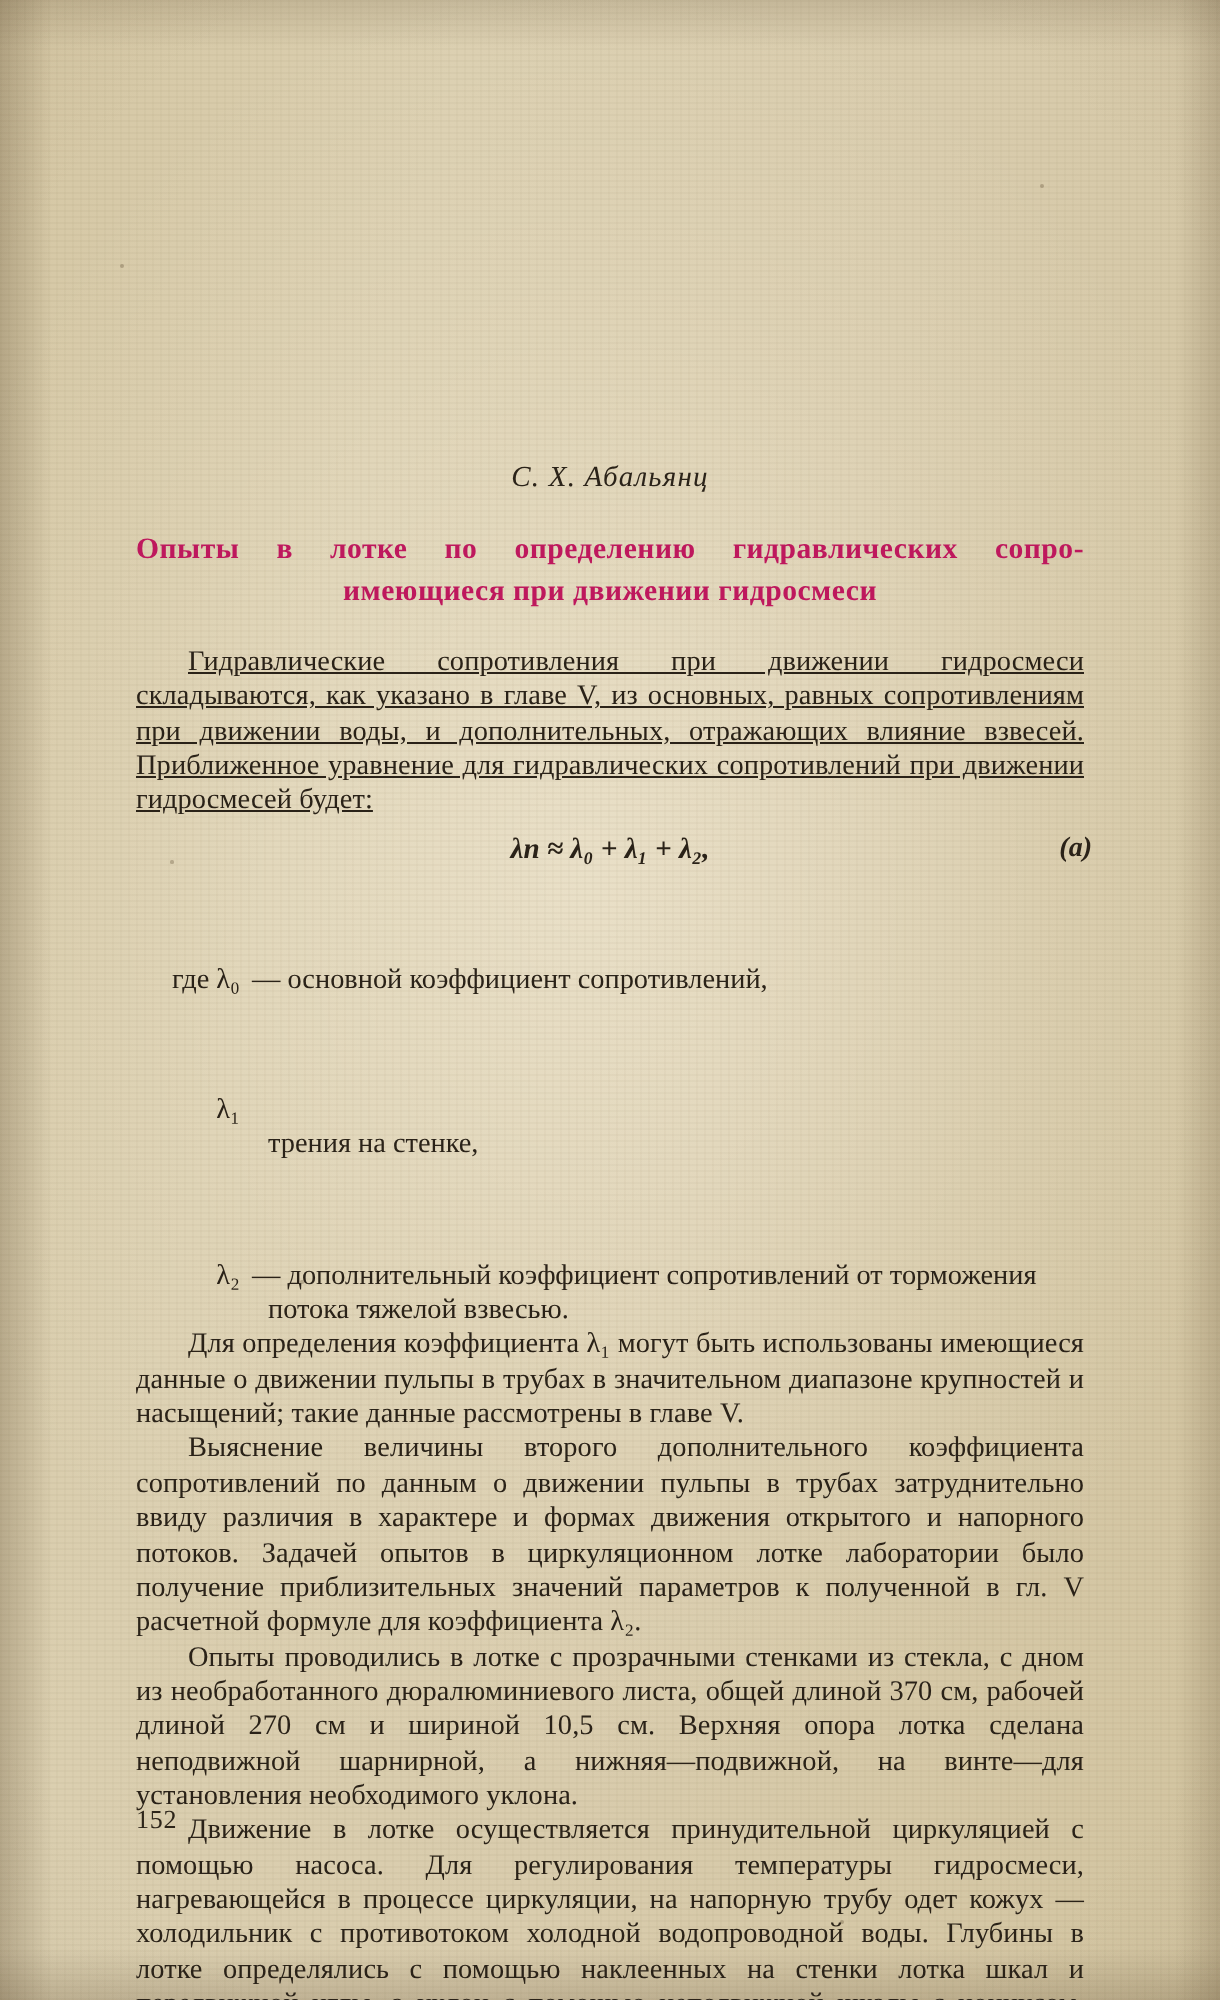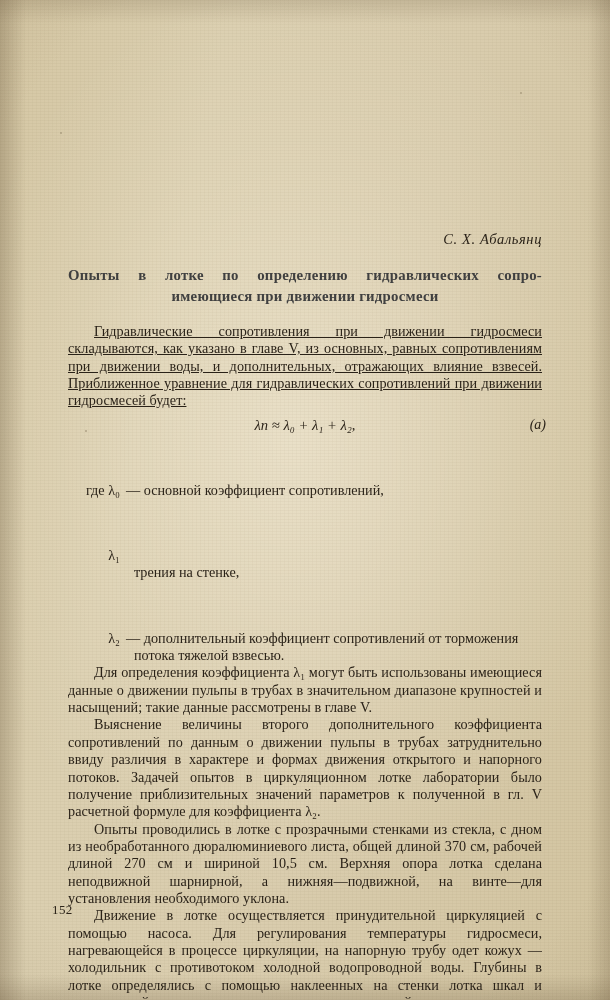--- a/index.html
+++ b/index.html
@@ -42,35 +42,35 @@
 
   
   .content{
     position:absolute;
     left:68px; top:0; width:474px;
     z-index:3;
   }
 
   .author{
     margin-top:231px;
-    text-align:right;
+    text-align:center;
     font-style:italic;
     font-size:14.5px;
     letter-spacing:.6px;
     color:#2b2319;
   }
 
   .title{
     margin-top:17px;
     font-weight:bold;
     font-size:14.8px;
     line-height:1.42;
     text-align:center;
     letter-spacing:.25px;
-    color:#404040;
+    color:#be185d;
   }
   .title .ln1{display:block;text-align:justify;text-align-last:justify;}
   .title .ln2{display:block;}
 
   p.body{
     margin:0;
     font-size:14.2px;
     line-height:17.35px;
     text-align:justify;
     text-align-last:left;
@@ -79,20 +79,21 @@
   }
   p.first{margin-top:16px;text-decoration:underline;}
   p.indent{text-indent:26px;}
 
   .formula{
     margin:7px 0 6px 0;
     text-align:center;
     font-size:14.6px;
     font-style:italic;
     position:relative;
+    font-weight:bold;
   }
   .formula .eqnum{
     position:absolute;right:-4px;top:0;
     font-style:italic;
     font-size:14px;
   }
 
   .deflist{margin:1px 0 0 0;}
   .defrow{
     display:flex;
@@ -111,21 +112,21 @@
   .defrow .txt{flex:1;text-align:justify;text-align-last:left;}
   .defcont{
     font-size:14.2px;line-height:17.35px;
     padding-left:66px;
   }
 
   .ital{}
 
   .pageno{
     position:absolute;
-    left:52px; top:902px;
+    left:68px; top:902px;
     font-size:13px;
     letter-spacing:.4px;
     color:#2d251a;
     z-index:3;
   }
 </style>
 </head>
 <body>
 
 <div class="paper"></div>

